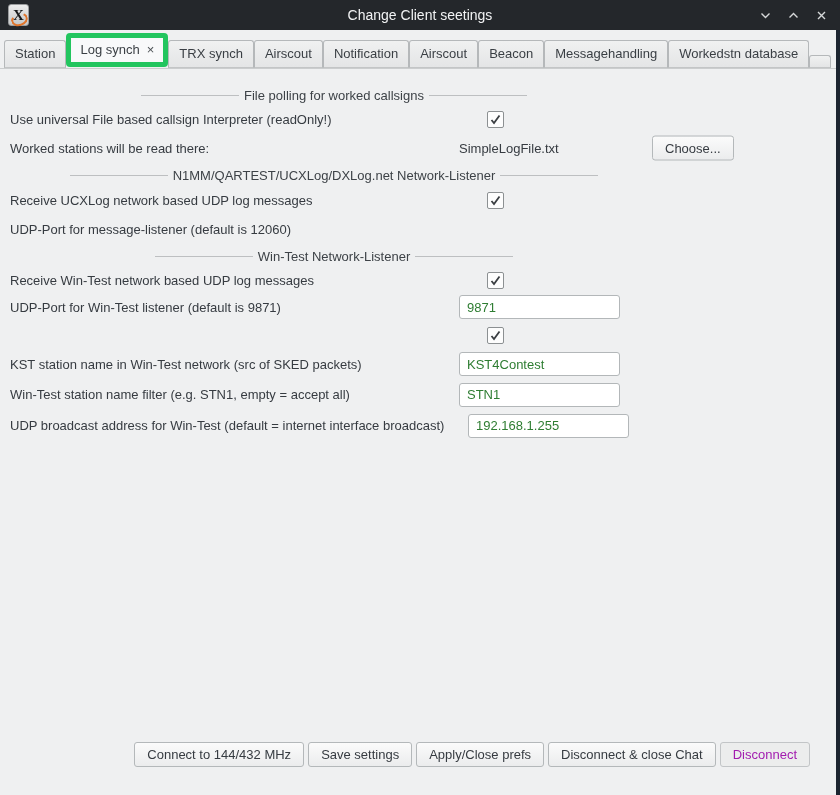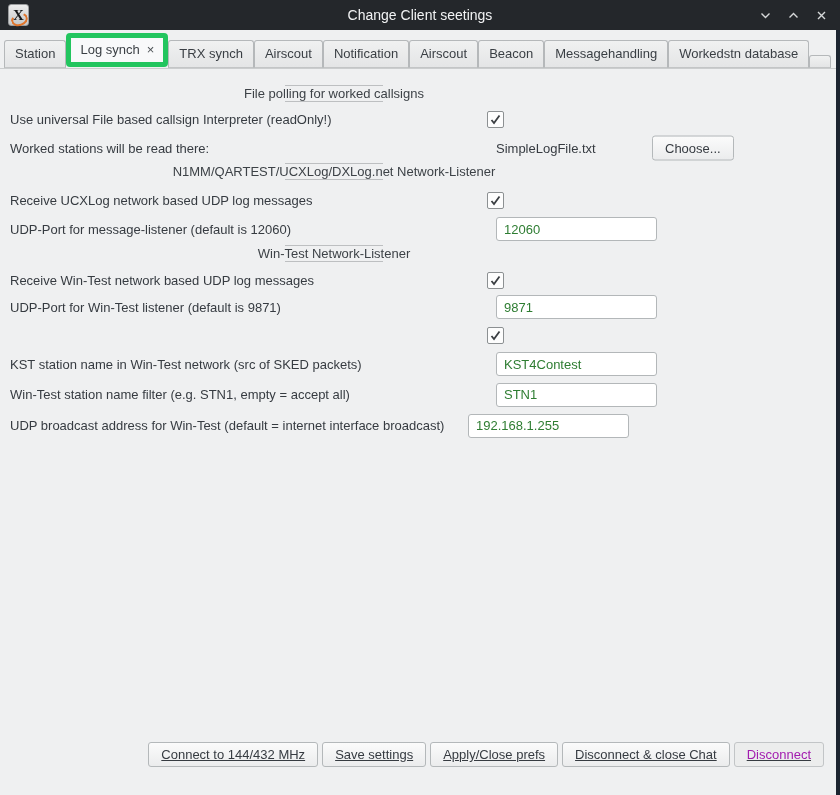--- a/index.html
+++ b/index.html
@@ -40,26 +40,26 @@
     border-bottom-color:#c3c5c6; border-radius:3px 3px 0 0;
     padding:5px 10px 6px; white-space:nowrap; color:#3a3f44;
   }
   .tab.active {
     background:#f8f9fa; border:5px solid #22c55e; border-radius:4px;
     padding:4px 9px 5px; margin-bottom:1px;
   }
   .tab .close-x { margin-left:7px; color:#4a4f53; }
   
   .content { position:relative; }
-  .sep { display:flex; align-items:center; justify-content:flex-start; width:668px;flex-direction:column; }
+  .sep { display:flex; align-items:center; justify-content:center; width:668px; }
   .sep .line { width:98px; height:1px; background:#bdbfc1; }
   .sep .sep-title { margin:0 5px; color:#3d4247; }
   .row { position:relative; display:flex; align-items:center; }
   .row .label { margin-left:10px; }
-  .ctrl { position:absolute; left:496px; top:0; bottom:0; display:flex; align-items:center; }
+  .ctrl { position:absolute; left:459px; top:0; bottom:0; display:flex; align-items:center; }
   .ctrl.cb { left:487px; }
   .checkbox {
     width:17px; height:17px; box-sizing:border-box; background:#fdfdfd;
     border:1px solid #8c9092; border-radius:2px;
     display:flex; align-items:center; justify-content:center;
   }
   .textinput {
     width:161px; height:24px; box-sizing:border-box; background:#ffffff;
     border:1px solid #b3b7b9; border-radius:3px; padding:0 7px;
     color:#2e7d32; font-family:"Liberation Sans",sans-serif; font-size:13px; outline:none;
@@ -69,21 +69,21 @@
     background:linear-gradient(#fbfbfb,#ebeced); border:1px solid #b4b8ba; border-radius:3px;
     height:25px; box-sizing:border-box; padding:0 12px;
     font-family:"Liberation Sans",sans-serif; font-size:13px; color:#363b41;
   }
   .choose-pos { position:absolute; left:652px; top:50%; transform:translateY(-50%);text-align:center; }
   
   .h20{height:20px}.h22{height:22px}.h24{height:24px}.h26{height:26px}
   .h28{height:28px}.h30{height:30px}.h31{height:31px}.h32{height:32px}
   .mt16{margin-top:16px}
   
-  .footer { position:absolute; right:16px; bottom:28px; display:flex; gap:4px;text-decoration:underline; }
+  .footer { position:absolute; right:30px; bottom:28px; display:flex; gap:4px; }
   .btn.disabled { color:#a21caf; background:#eceded; border-color:#c2c5c7; }
   
   .right-strip { position:absolute; top:30px; right:0; width:4px; bottom:0; background:#1c2530; }
 </style>
 </head>
 <body>
 
 <div class="window">
 
   <div class="titlebar">
@@ -169,23 +169,20 @@
           <span class="checkbox">
             <svg width="13" height="13" viewBox="0 0 13 13">
               <polyline points="2.5,7 5,10 10.5,2.5" fill="none" stroke="#3a3e42" stroke-width="1.8"></polyline>
             </svg>
           </span>
         </span>
     </div>
 
     <div class="row h32">
       <span class="label">UDP-Port for message-listener (default is 12060)</span>
-      <span class="ctrl">
-          <input class="textinput" value="12060" style="">
-        </span>
     </div>
 
     <div class="sep h22">
       <span class="line"></span>
       <span class="sep-title">Win-Test Network-Listener</span>
       <span class="line"></span>
     </div>
 
     <div class="row h26">
       <span class="label">Receive Win-Test network based UDP log messages</span>

